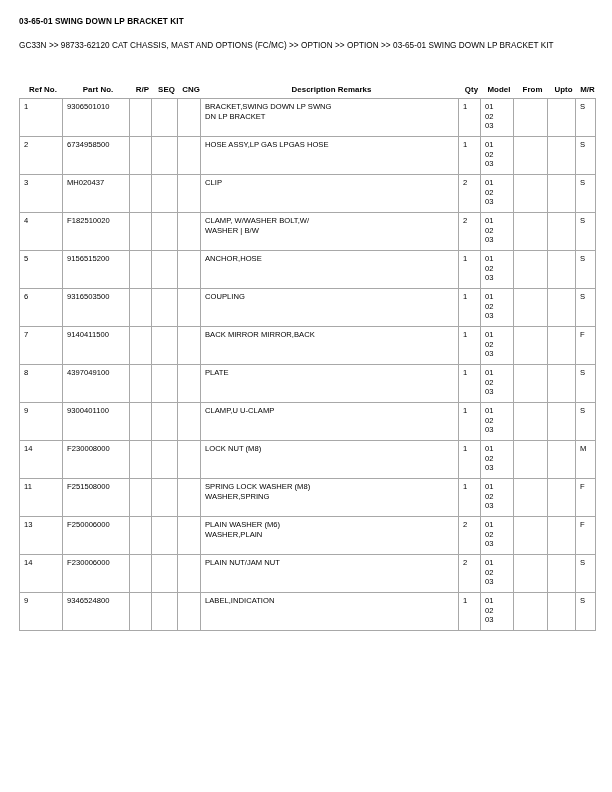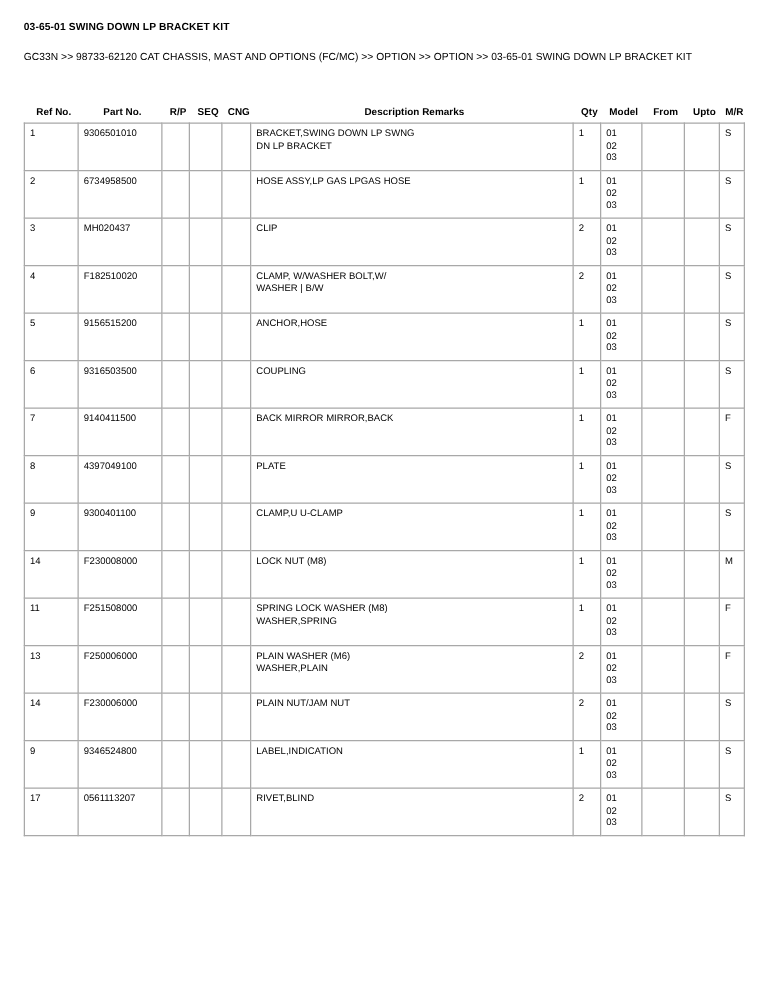--- a/index.html
+++ b/index.html
@@ -412,35 +412,16 @@
           <td>1</td>
           <td class="model-cell">
             <span>01</span>
             <span>02</span>
             <span>03</span>
           </td>
           <td></td>
           <td></td>
           <td>S</td>
         </tr>
-        <tr class="item-row">
-          <td>17</td>
-          <td>0561113207</td>
-          <td></td>
-          <td></td>
-          <td></td>
-          <td class="cell-lines">
-            <span>RIVET,BLIND</span>
-          </td>
-          <td>2</td>
-          <td class="model-cell">
-            <span>01</span>
-            <span>02</span>
-            <span>03</span>
-          </td>
-          <td></td>
-          <td></td>
-          <td>S</td>
-        </tr>
       </tbody>
   </table>
 
 </div>
 
 </body></html>

